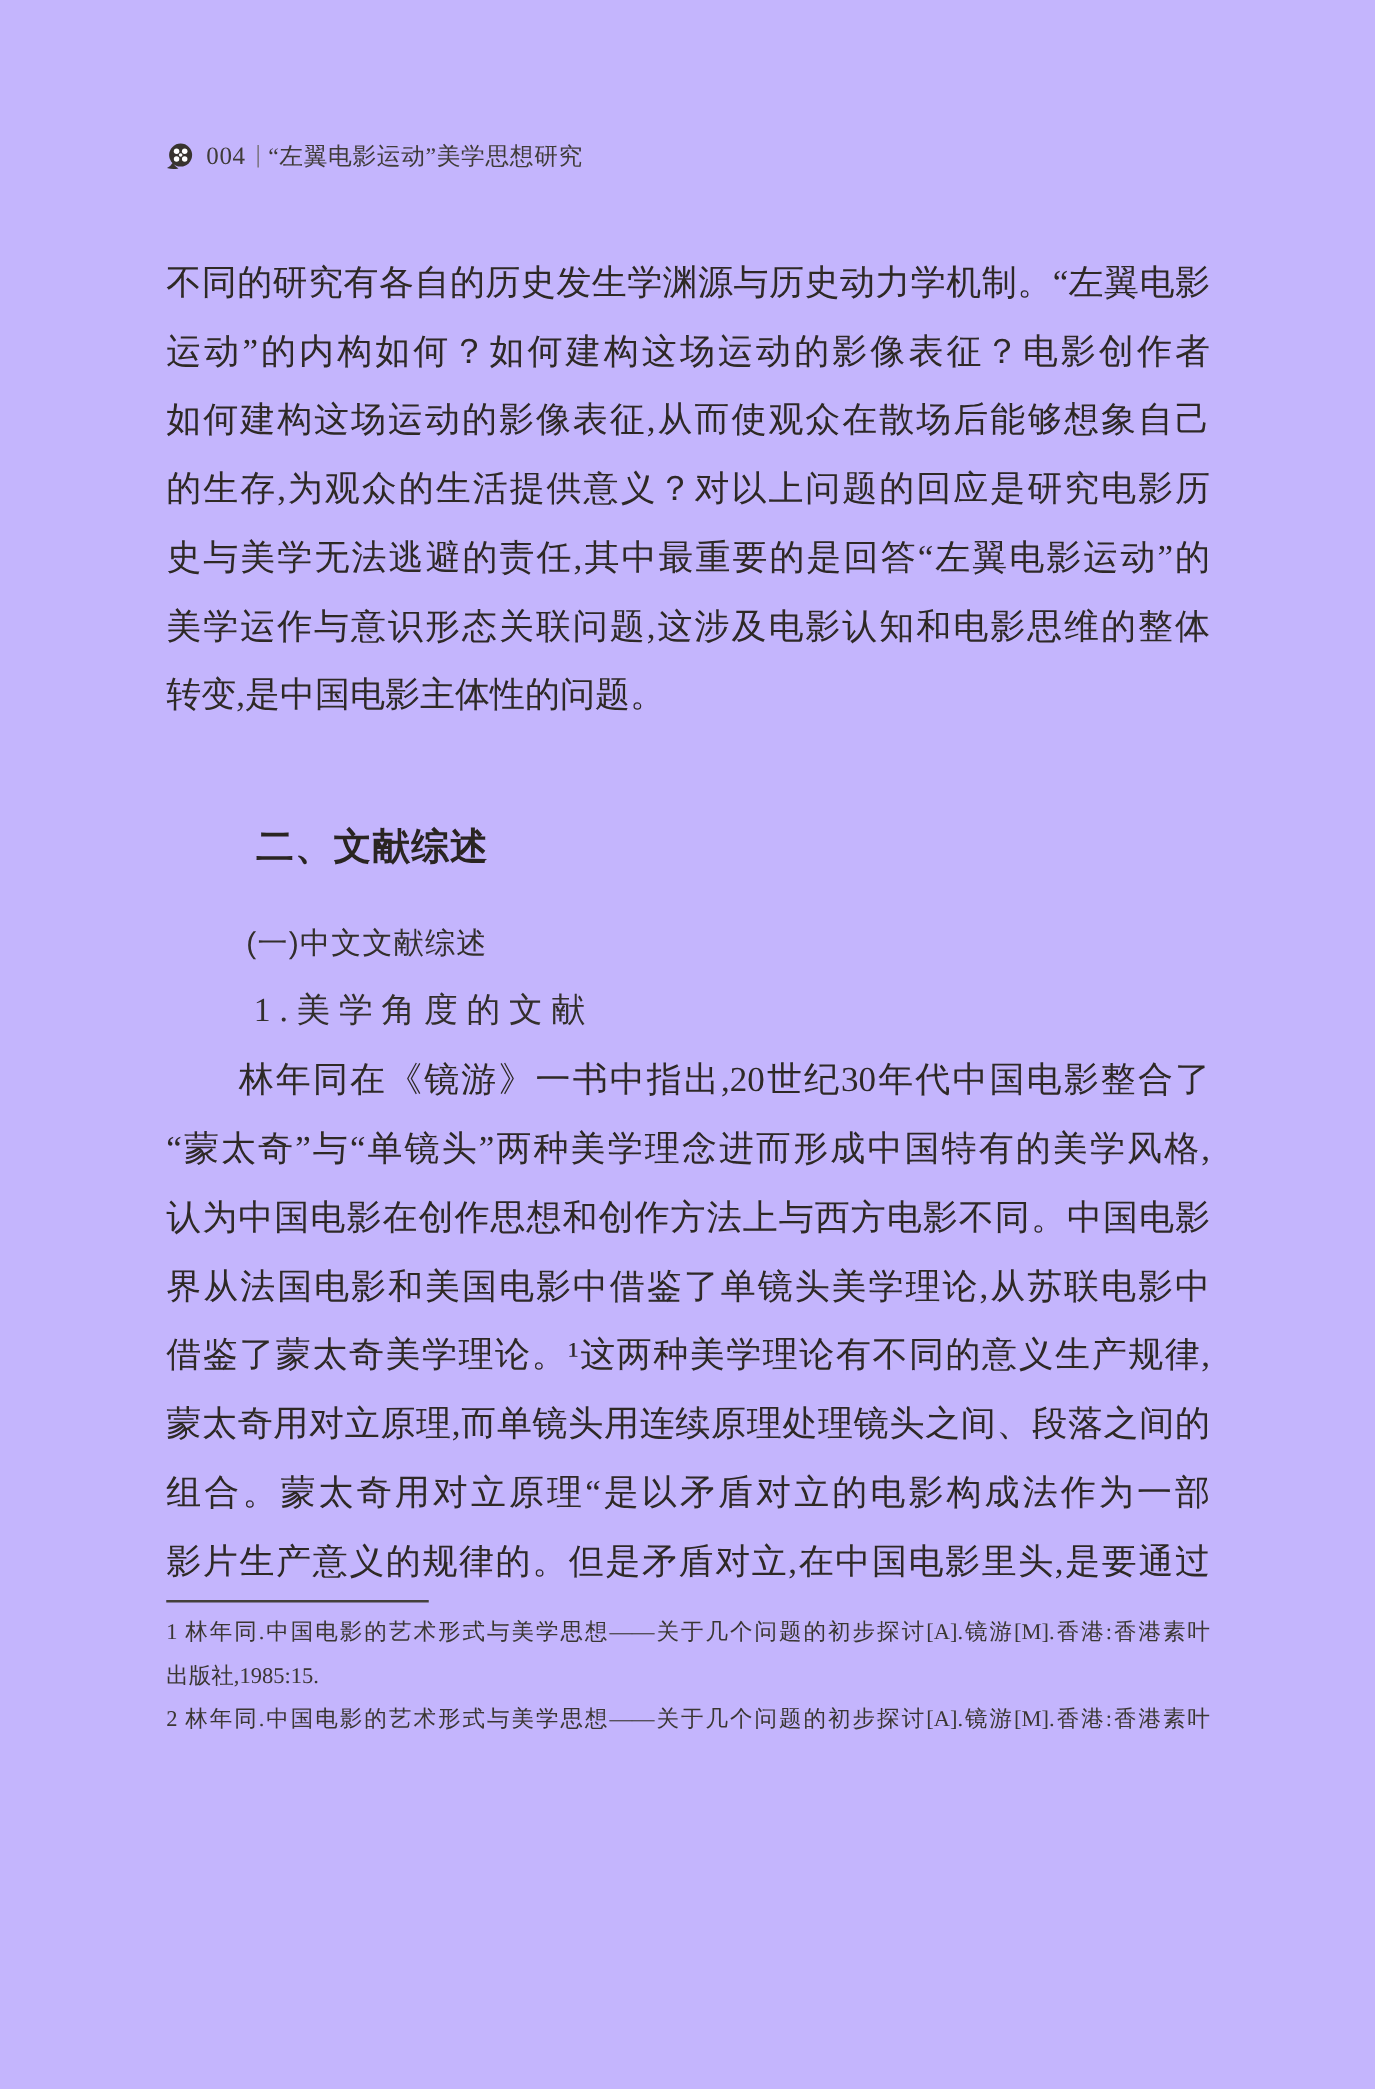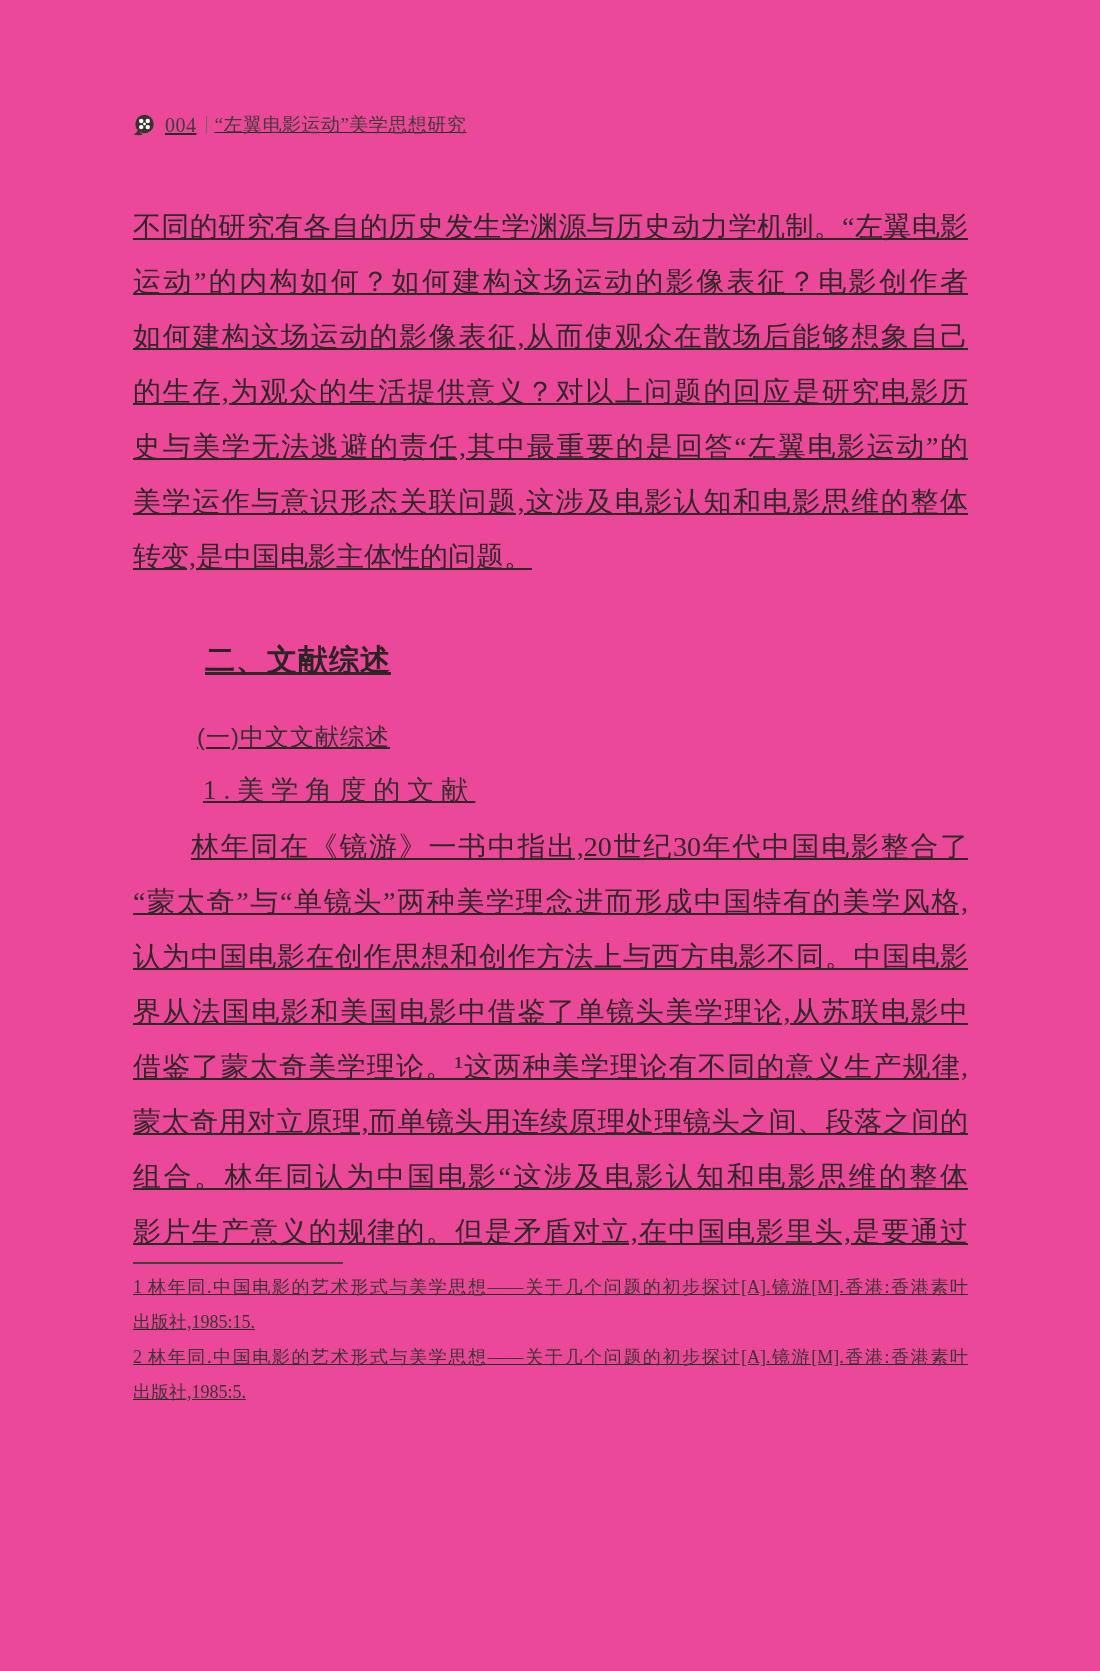--- a/index.html
+++ b/index.html
@@ -1,24 +1,23 @@
 <!DOCTYPE html>
 <html lang="zh"><head>
 <meta charset="utf-8">
 <style>
   html, body { margin: 0; padding: 0; }
   .page {
     position: relative;
     width: 1100px;
     height: 1671px;
-    background: #ec4899;
+    background: #c4b5fd;
     overflow: hidden;
     font-family: "Liberation Serif", "DejaVu Serif", serif;
     color: #2e2926;
-    text-decoration: underline;
   }
   .content {
     padding: 112px 132px 0 133px; 
   }
 
   
   .running-head {
     display: flex;
     align-items: center;
     height: 26px;
@@ -45,21 +44,21 @@
     white-space: normal;
     overflow: hidden;
   }
   .bline.para-end { text-align-last: left; }
   .para1 { margin-top: 61px; }
   .para2 { margin-top: 12px; }
   .para2 .bline.first { text-indent: 58px; }
 
   
   .section-heading {
-    margin-top: 55px;
+    margin-top: 73px;
     padding-left: 72px;
     font-size: 30px;
     line-height: 42px;
     font-weight: bold;
     color: #2a2522;
     letter-spacing: 1px;
   }
   .subsection-heading {
     margin-top: 38px;
     padding-left: 64px;
@@ -136,31 +135,30 @@
 
     <div class="subsub-heading">1.美学角度的文献</div>
 
     <div class="para para2">
       <div class="bline first">林年同在《镜游》一书中指出,20世纪30年代中国电影整合了</div>
       <div class="bline">“蒙太奇”与“单镜头”两种美学理念进而形成中国特有的美学风格,</div>
       <div class="bline">认为中国电影在创作思想和创作方法上与西方电影不同。中国电影</div>
       <div class="bline">界从法国电影和美国电影中借鉴了单镜头美学理论,从苏联电影中</div>
       <div class="bline">借鉴了蒙太奇美学理论。¹这两种美学理论有不同的意义生产规律,</div>
       <div class="bline">蒙太奇用对立原理,而单镜头用连续原理处理镜头之间、段落之间的</div>
-      <div class="bline">组合。林年同认为中国电影“这涉及电影认知和电影思维的整体</div>
+      <div class="bline">组合。蒙太奇用对立原理“是以矛盾对立的电影构成法作为一部</div>
       <div class="bline">影片生产意义的规律的。但是矛盾对立,在中国电影里头,是要通过</div>
     </div>
 
     <div class="footnote-rule"></div>
 
     <div class="footnotes">
       <div>
         <div class="fn-line">1 林年同.中国电影的艺术形式与美学思想——关于几个问题的初步探讨[A].镜游[M].香港:香港素叶</div>
         <div class="fn-line fn-end">出版社,1985:15.</div>
       </div>
       <div>
         <div class="fn-line">2 林年同.中国电影的艺术形式与美学思想——关于几个问题的初步探讨[A].镜游[M].香港:香港素叶</div>
-        <div class="fn-line fn-end">出版社,1985:5.</div>
       </div>
     </div>
 
   </div>
 </div>
 
 </body></html>

